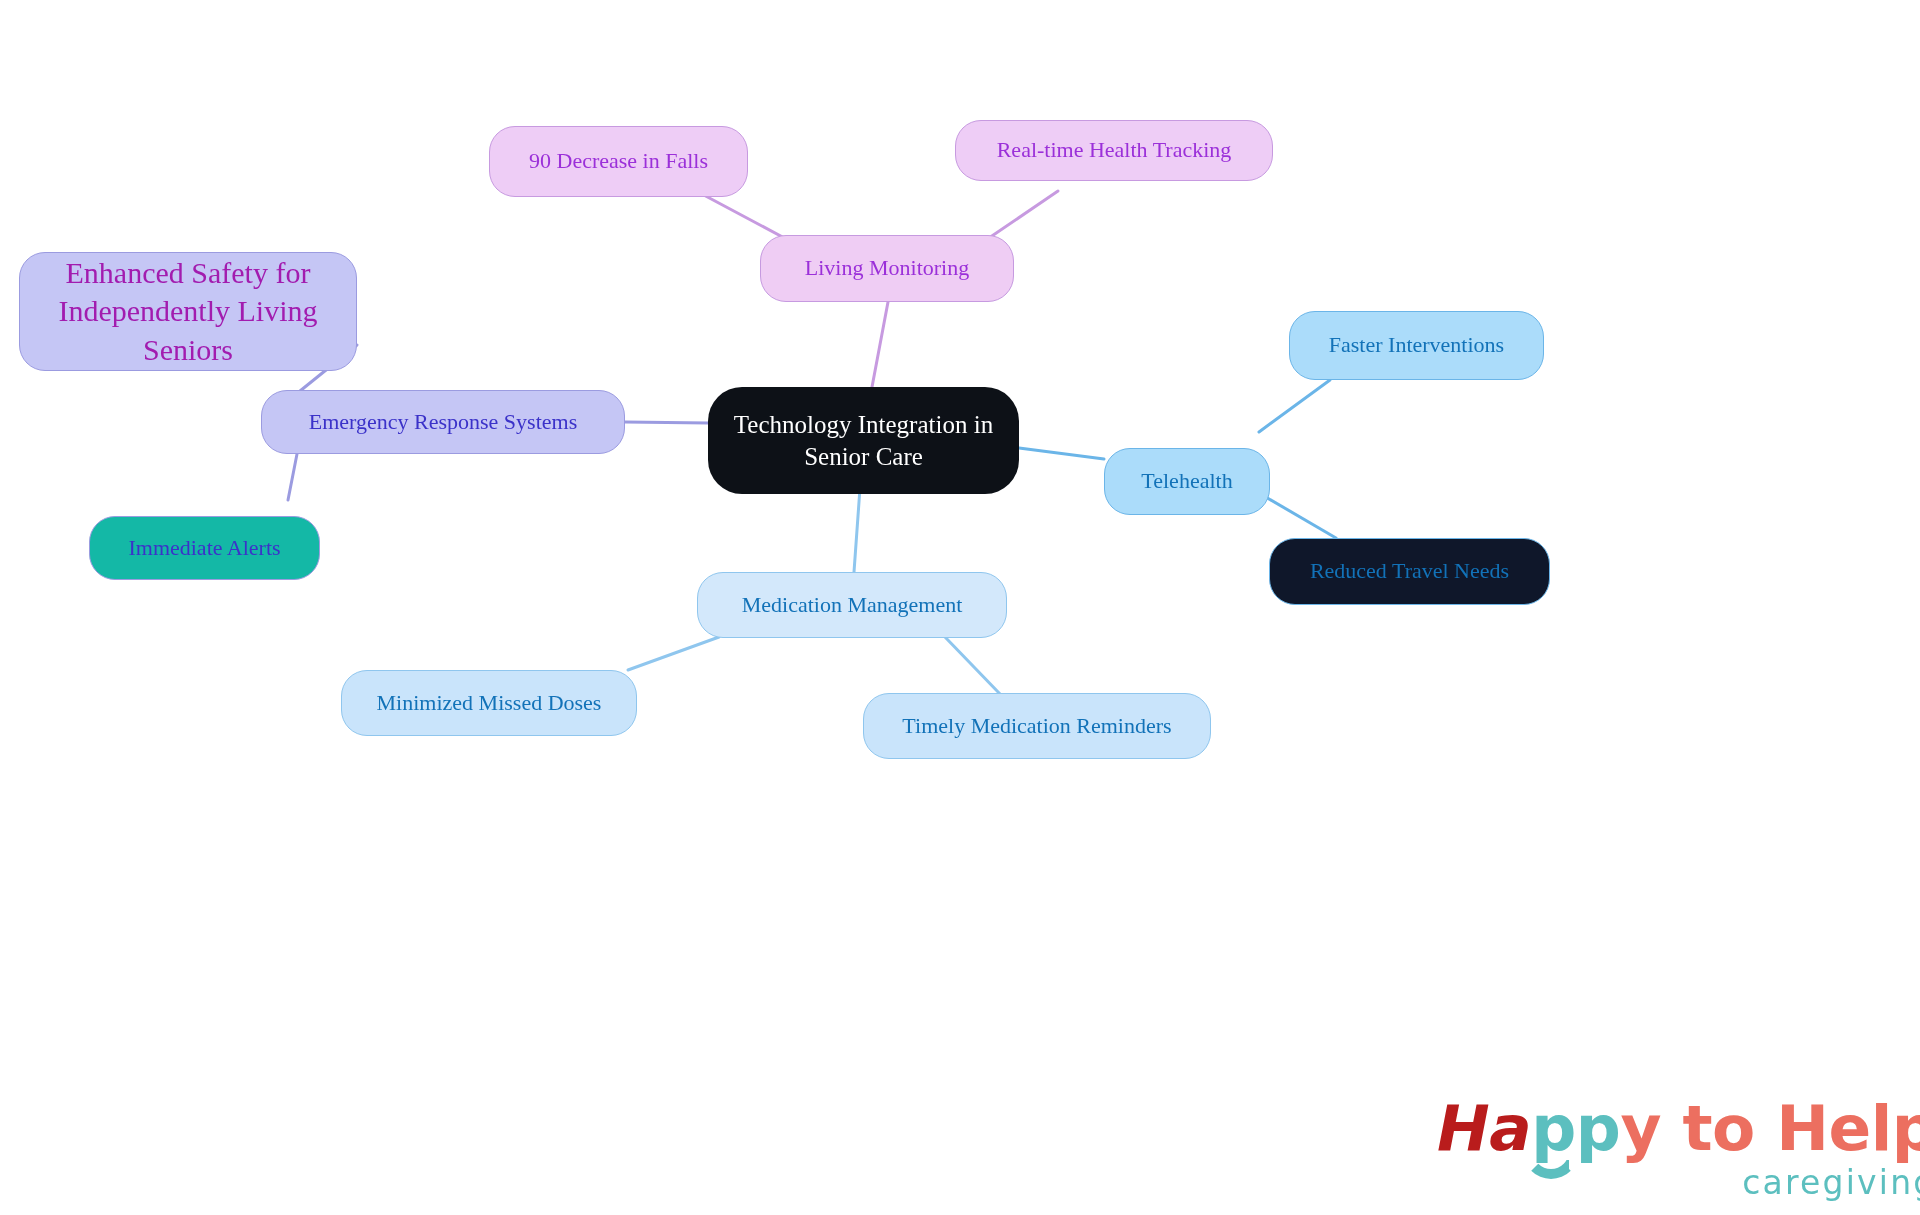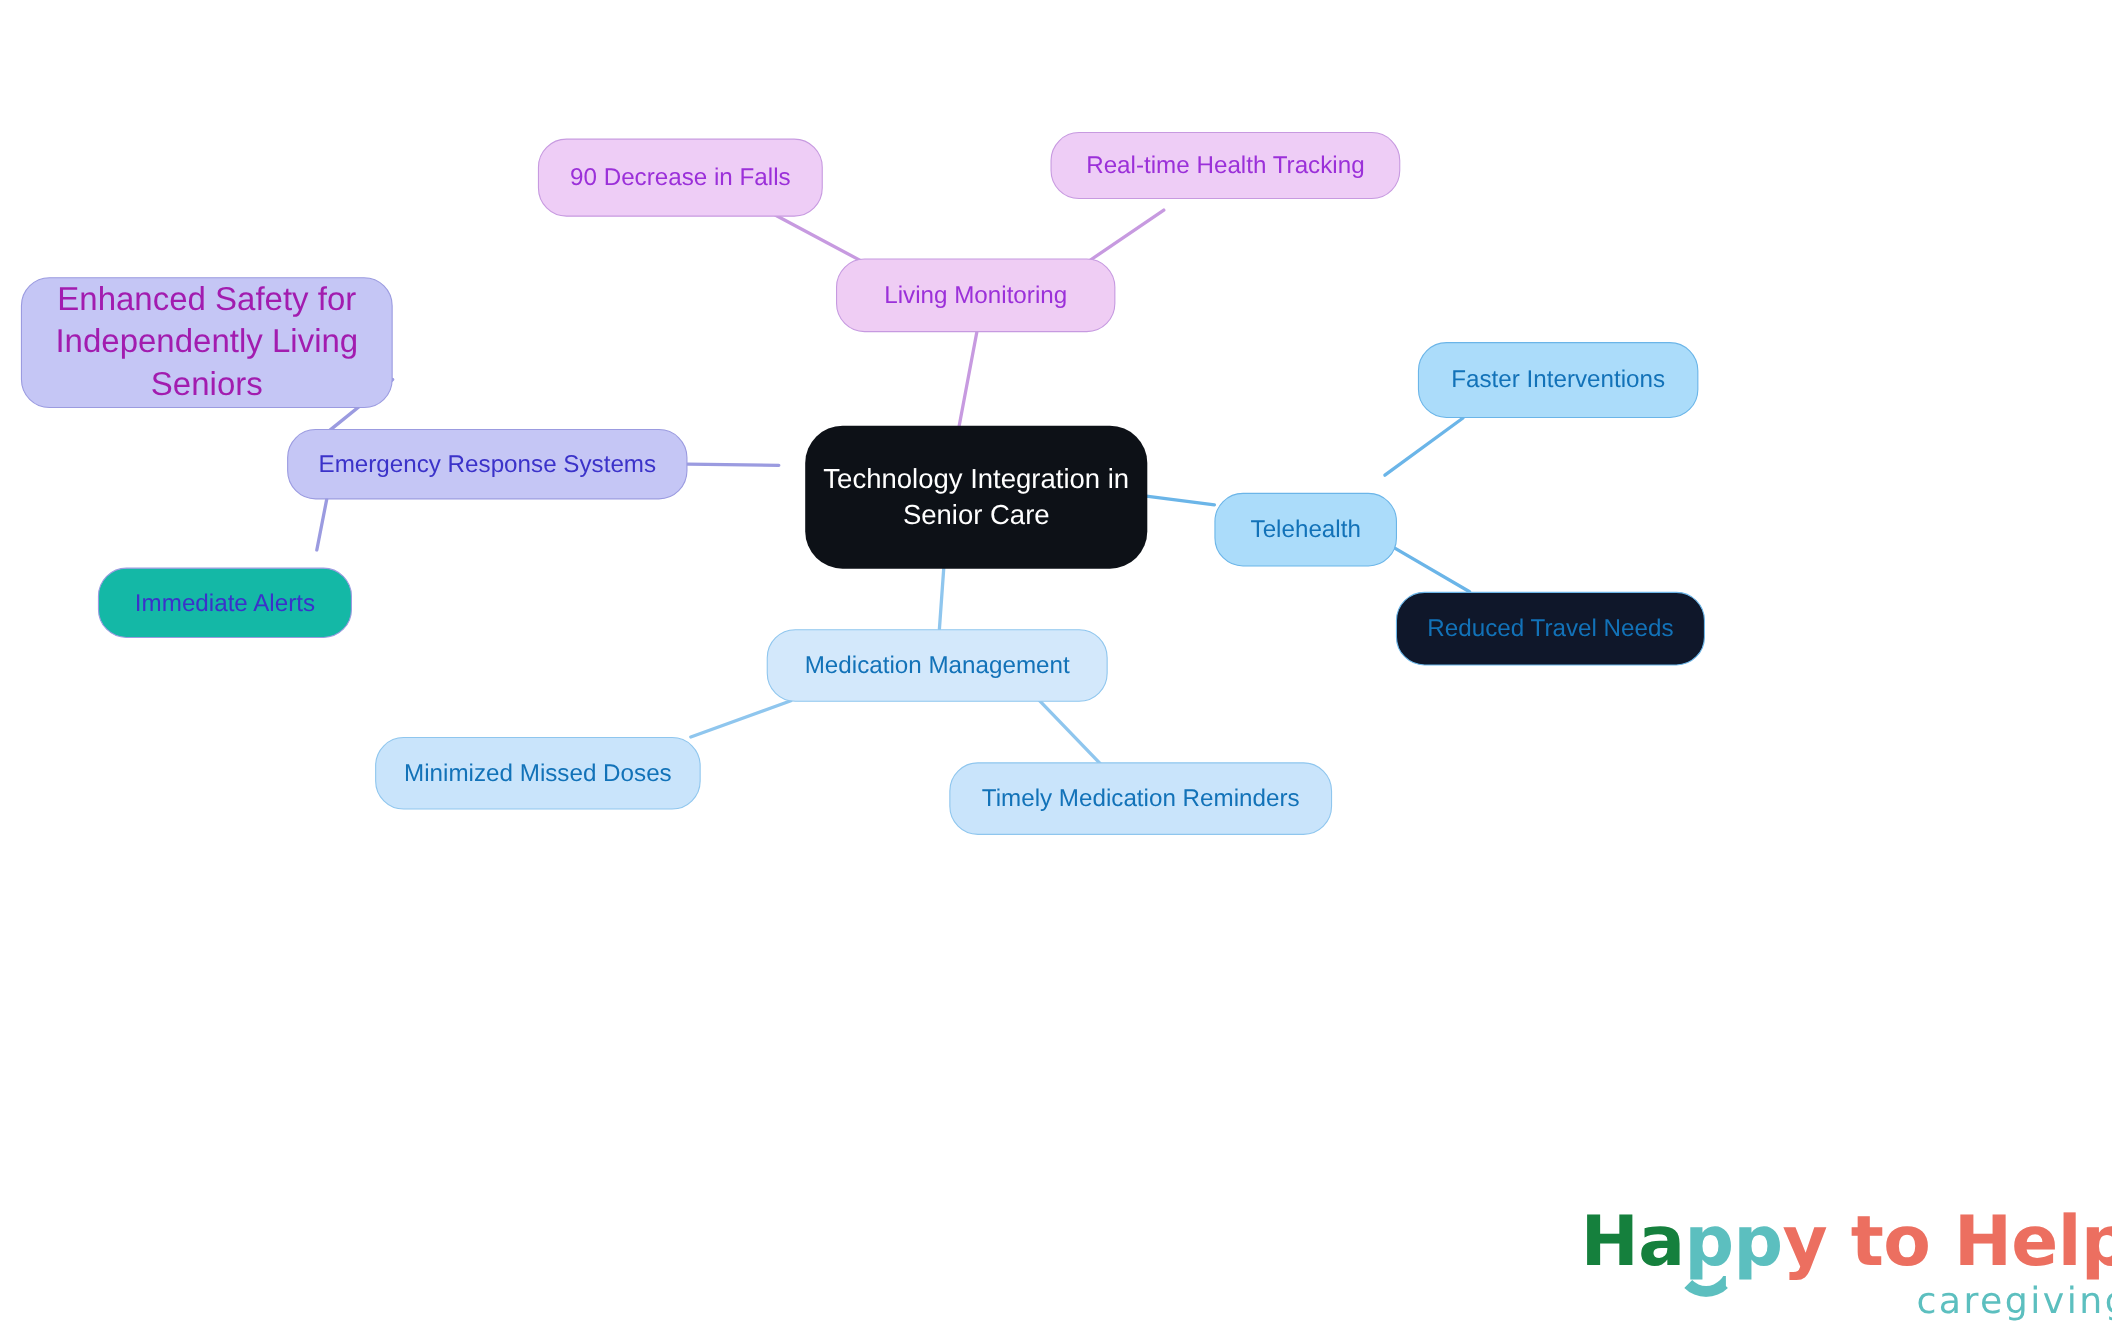--- a/index.html
+++ b/index.html
@@ -30,20 +30,21 @@
     align-items: center;
     justify-content: center;
     text-align: center;
     border-radius: 26px;
     border-style: solid;
     border-width: 1.5px;
     line-height: 1.28;
     white-space: pre-line;
     padding: 6px 14px;
     z-index: 2;
+    font-family: Liberation Serif, serif;
   }
   .node.root {
     border-radius: 34px;
     border-width: 0;
     z-index: 3;
   }
   
   #logo {
     position: absolute;
     z-index: 5;
@@ -94,38 +95,38 @@
       <line x1="297" y1="454" x2="288" y2="500" stroke="#9b9be0" stroke-width="3" stroke-linecap="round"></line>
       <line x1="1019" y1="448" x2="1104" y2="459" stroke="#6bb5e8" stroke-width="3" stroke-linecap="round"></line>
       <line x1="1259" y1="432" x2="1330" y2="380" stroke="#6bb5e8" stroke-width="3" stroke-linecap="round"></line>
       <line x1="1252" y1="489" x2="1336" y2="538" stroke="#6bb5e8" stroke-width="3" stroke-linecap="round"></line>
       <line x1="860" y1="488" x2="854" y2="572" stroke="#8fc6ee" stroke-width="3" stroke-linecap="round"></line>
       <line x1="719" y1="637" x2="628" y2="670" stroke="#8fc6ee" stroke-width="3" stroke-linecap="round"></line>
       <line x1="945" y1="637" x2="1000" y2="694" stroke="#8fc6ee" stroke-width="3" stroke-linecap="round"></line>
     </svg>
 
   <div id="nodes">
-      <div class="node root" style="left: 708px; top: 387px; width: 311px; height: 130px; background: rgb(13, 17, 23); color: rgb(255, 255, 255); font-size: 25px; margin-left: 24px;">Technology Integration in
+      <div class="node root" style="left: 708px; top: 387px; width: 311px; height: 107px; background: rgb(13, 17, 23); color: rgb(255, 255, 255); font-size: 25px;">Technology Integration in
 Senior Care</div>
       <div class="node" style="left: 760px; top: 235px; width: 254px; height: 67px; background: rgb(239, 205, 244); color: rgb(155, 48, 217); font-size: 22px; border-color: rgb(198, 154, 224);">Living Monitoring</div>
       <div class="node" style="left: 489px; top: 126px; width: 259px; height: 71px; background: rgb(238, 205, 246); color: rgb(155, 48, 217); font-size: 22px; border-color: rgb(199, 154, 224);">90 Decrease in Falls</div>
       <div class="node" style="left: 955px; top: 120px; width: 318px; height: 61px; background: rgb(238, 205, 246); color: rgb(155, 48, 217); font-size: 22px; border-color: rgb(199, 154, 224);">Real-time Health Tracking</div>
       <div class="node" style="left: 261px; top: 390px; width: 364px; height: 64px; background: rgb(197, 198, 245); color: rgb(59, 50, 201); font-size: 22px; border-color: rgb(155, 155, 224);">Emergency Response Systems</div>
       <div class="node" style="left: 19px; top: 252px; width: 338px; height: 119px; background: rgb(197, 198, 245); color: #a21caf; font-size: 30px; border-color: rgb(155, 155, 224);">Enhanced Safety for
 Independently Living Seniors</div>
       <div class="node" style="left: 89px; top: 516px; width: 231px; height: 64px; background: #14b8a6; color: rgb(59, 50, 201); font-size: 22px; border-color: rgb(155, 155, 224);">Immediate Alerts</div>
       <div class="node" style="left: 1104px; top: 448px; width: 166px; height: 67px; background: rgb(171, 220, 250); color: rgb(18, 114, 184); font-size: 22px; border-color: rgb(107, 181, 232);">Telehealth</div>
       <div class="node" style="left: 1289px; top: 311px; width: 255px; height: 69px; background: rgb(171, 220, 250); color: rgb(18, 114, 184); font-size: 22px; border-color: rgb(107, 181, 232);">Faster Interventions</div>
       <div class="node" style="left: 1269px; top: 538px; width: 281px; height: 67px; background: #0f172a; color: rgb(18, 114, 184); font-size: 22px; border-color: rgb(107, 181, 232);">Reduced Travel Needs</div>
       <div class="node" style="left: 697px; top: 572px; width: 310px; height: 66px; background: rgb(211, 232, 251); color: rgb(18, 114, 184); font-size: 22px; border-color: rgb(143, 198, 238);">Medication Management</div>
       <div class="node" style="left: 341px; top: 670px; width: 296px; height: 66px; background: rgb(201, 228, 251); color: rgb(18, 114, 184); font-size: 22px; border-color: rgb(143, 198, 238);">Minimized Missed Doses</div>
       <div class="node" style="left: 863px; top: 693px; width: 348px; height: 66px; background: rgb(201, 228, 251); color: rgb(18, 114, 184); font-size: 22px; border-color: rgb(143, 198, 238);">Timely Medication Reminders</div>
     </div>
 
   <div id="logo" style="left: 1437px; top: 1097px;">
     <div class="logo-main">
-      <span style="color: #15803d;">Ha</span><span style="color: rgb(92, 191, 191);">pp</span><span style="color: rgb(236, 111, 96);">y</span><span style="color: rgb(236, 111, 96);"> to Help</span>
+      <span style="color: #b91c1c; font-style: italic;">Ha</span><span style="color: rgb(92, 191, 191);">pp</span><span style="color: rgb(236, 111, 96);">y</span><span style="color: rgb(236, 111, 96);"> to Help</span>
       <span class="smile" style="border-bottom-color: rgb(92, 191, 191);"></span>
     </div>
     <div class="logo-sub" style="color: rgb(92, 191, 191);">caregiving</div>
   </div>
 
 </div>
 
 </body></html>

